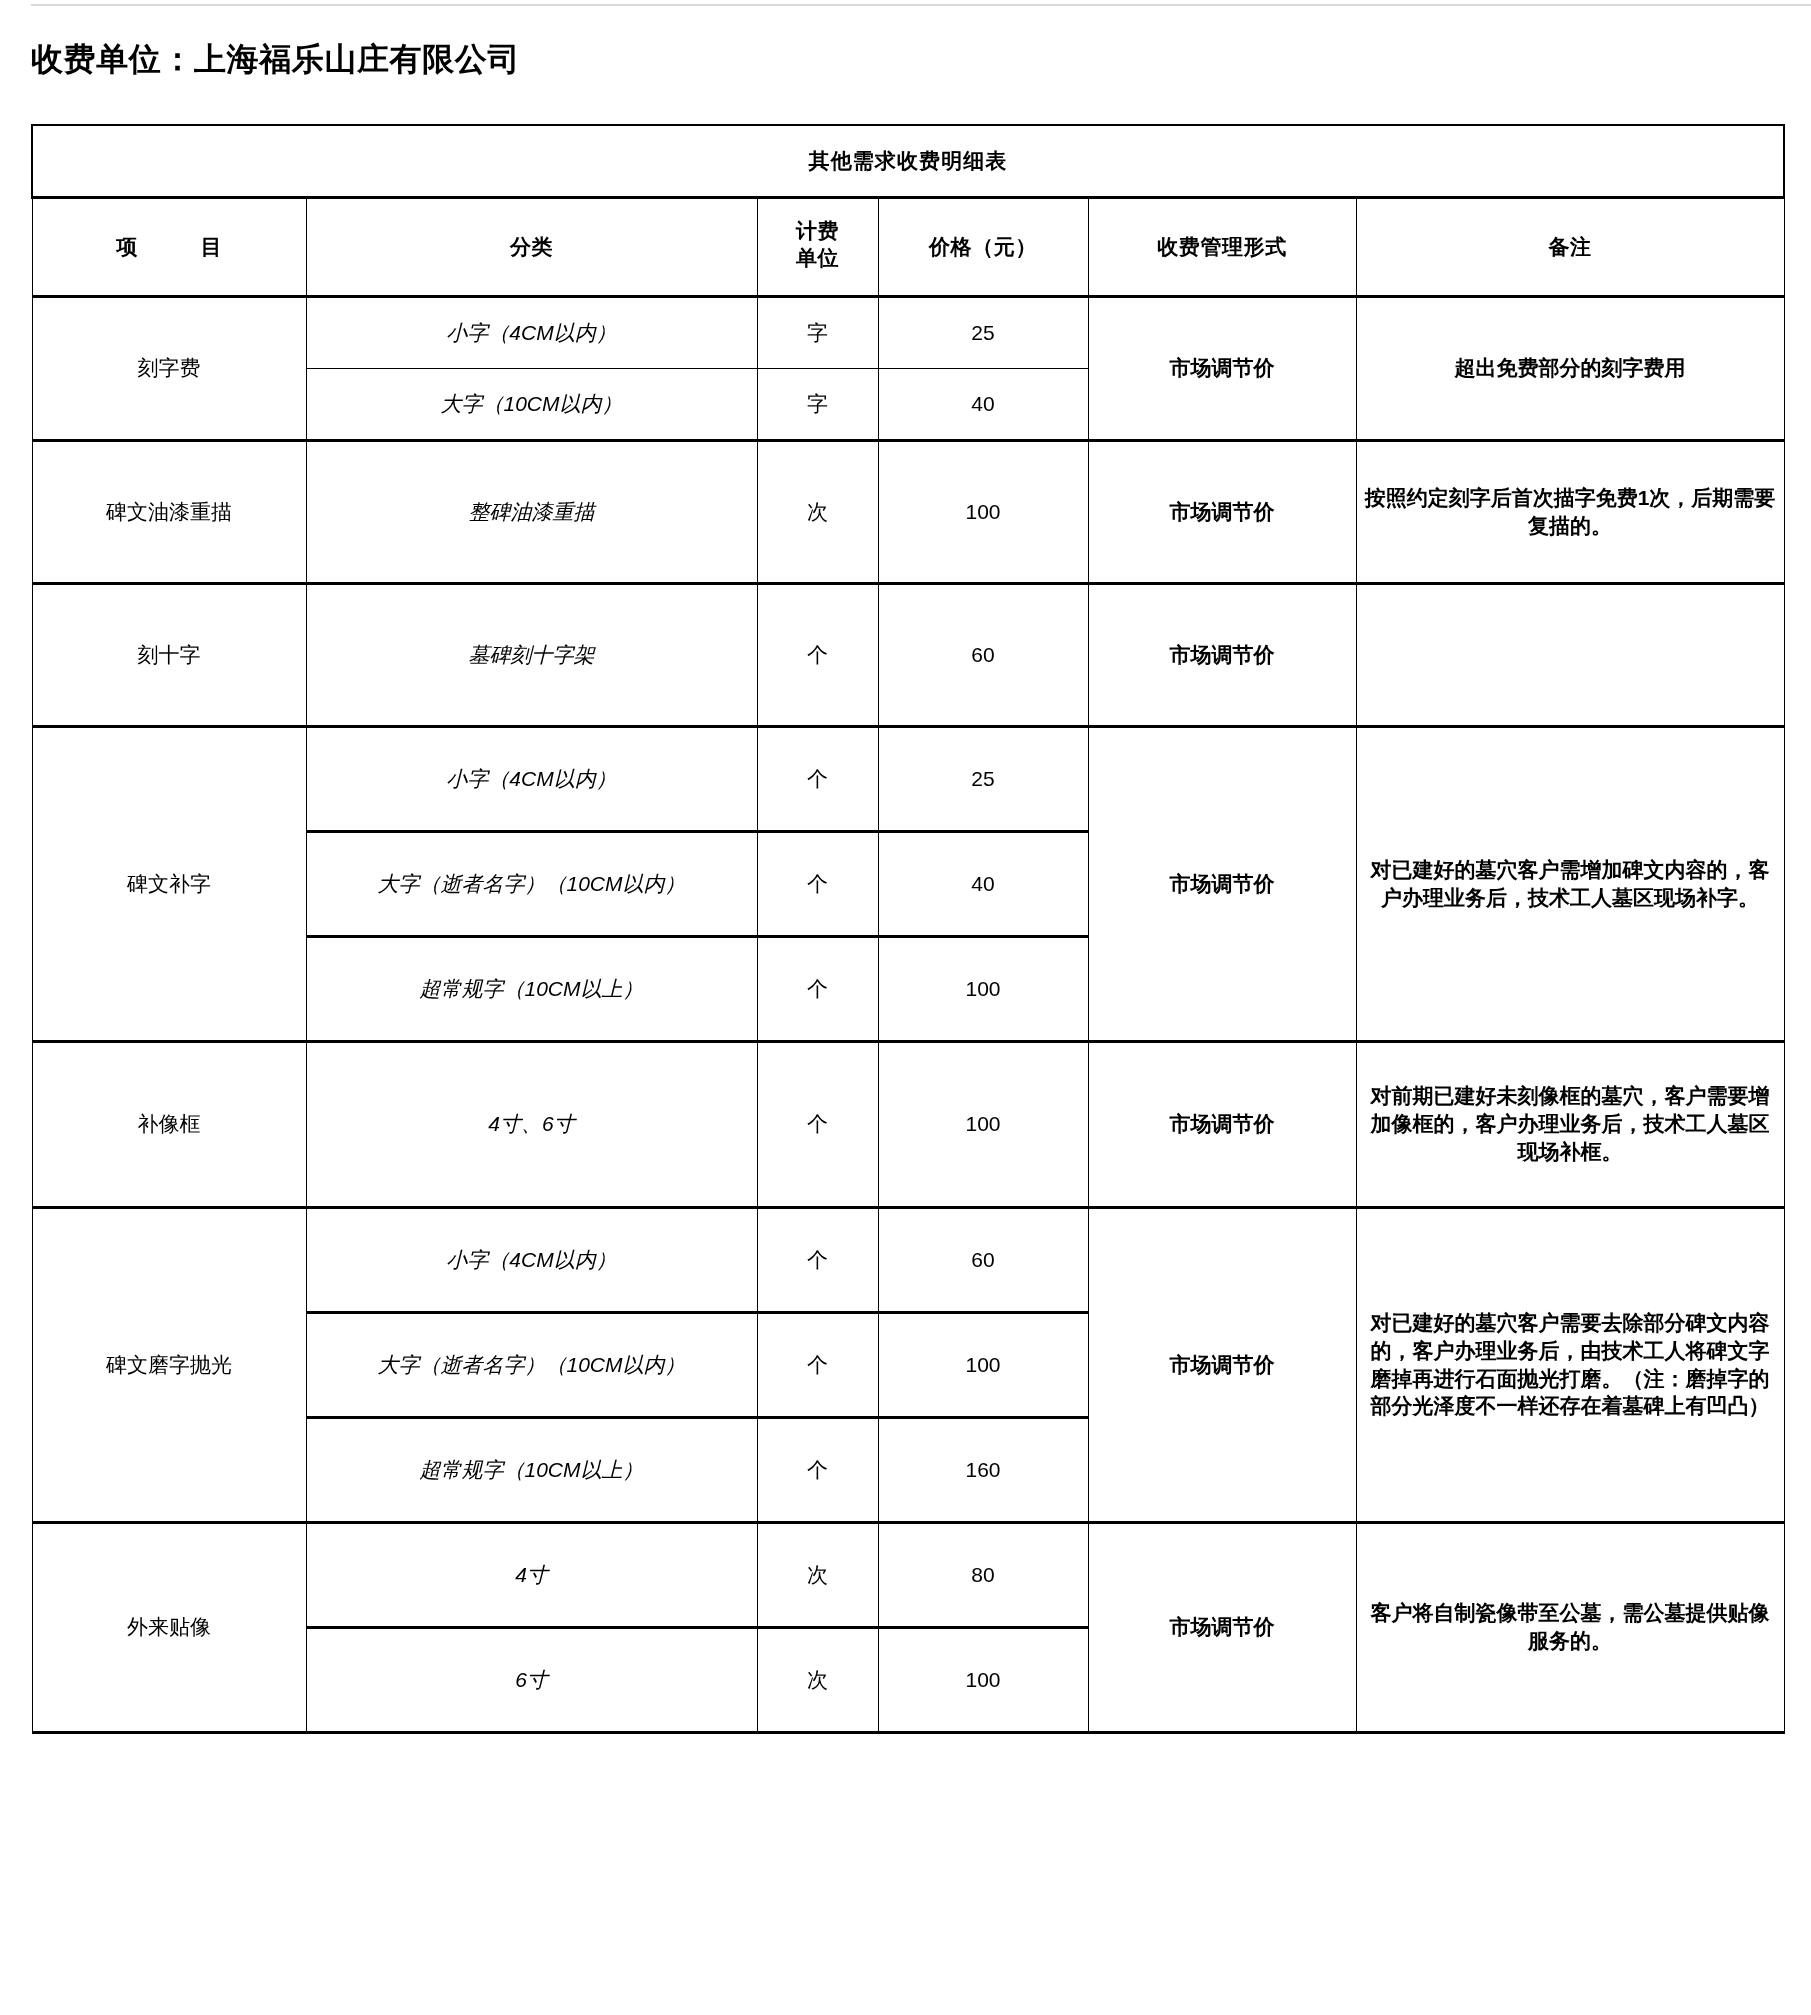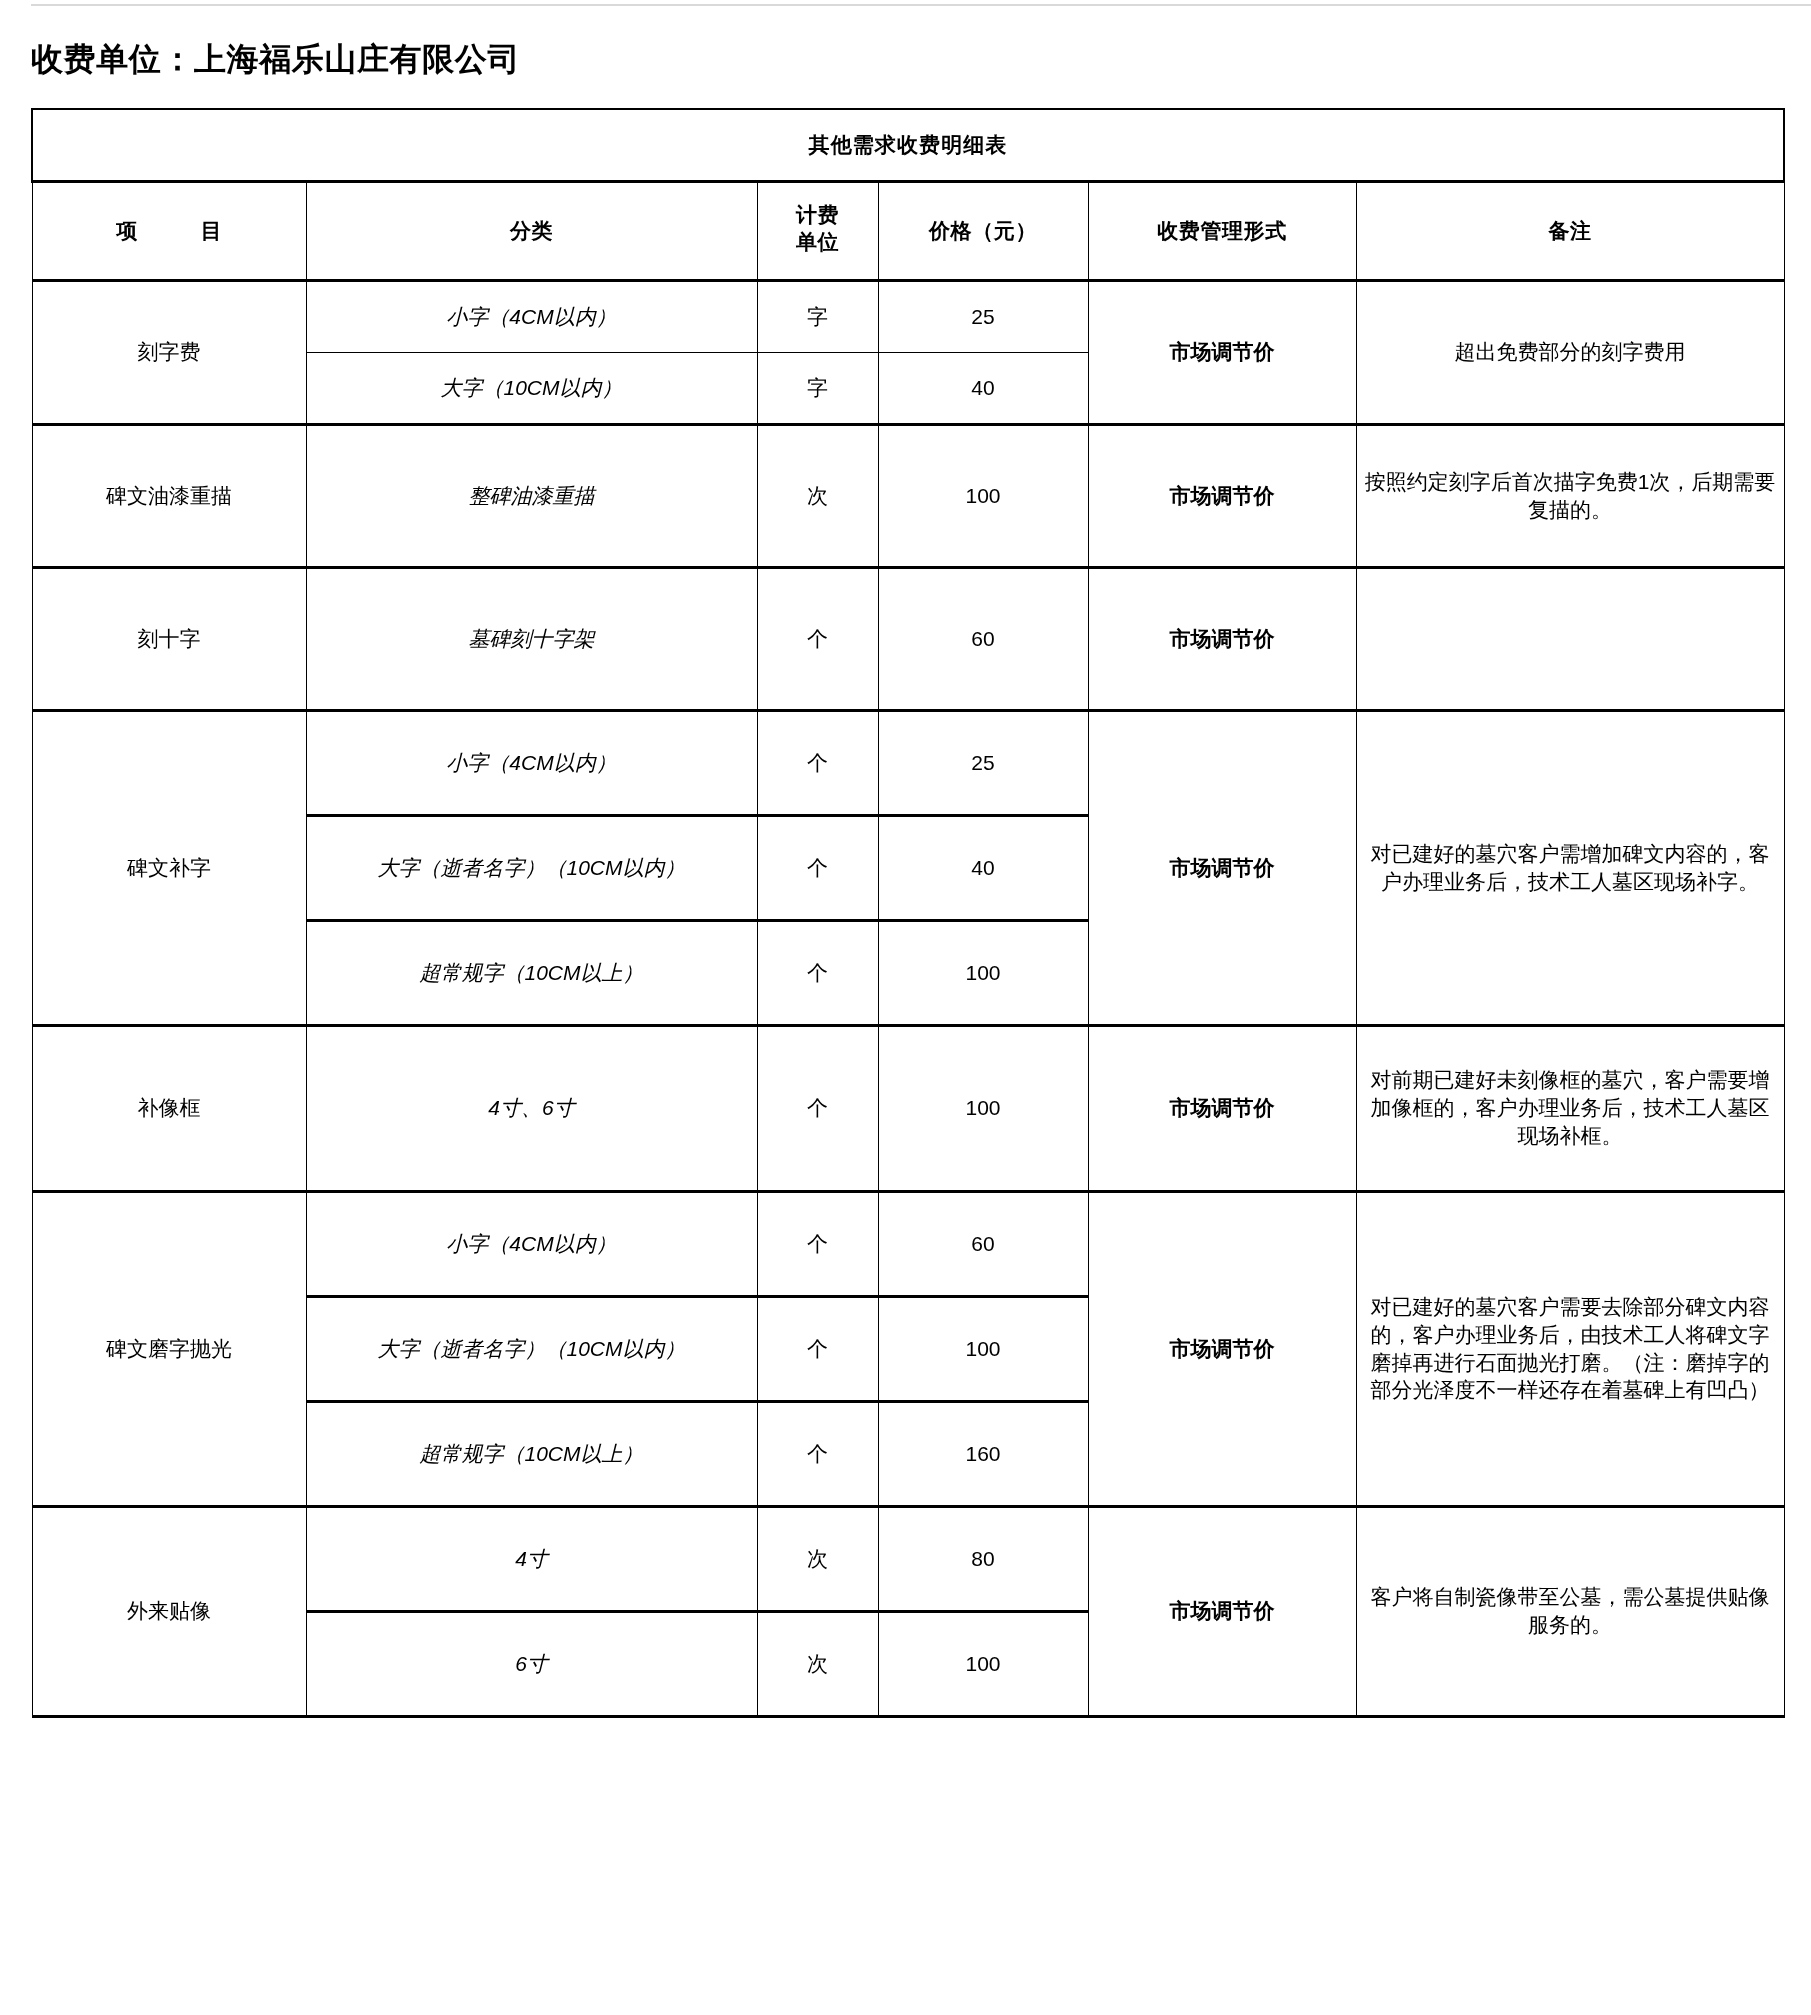--- a/index.html
+++ b/index.html
@@ -37,21 +37,21 @@
     width: 1744px;
     font-size: 32px;
     font-weight: bold;
     letter-spacing: 0.6px;
     line-height: 1.2;
     white-space: nowrap;
   }
   table.fee {
     position: absolute;
     left: 31px;
-    top: 108px;
+    top: 124px;
     width: 1751px;
     border-collapse: collapse;
     table-layout: fixed;
   }
   table.fee td {
     border: 1.1px solid #000000;
     vertical-align: middle;
     padding: 3.3px 5.5px;
     font-size: 21px;
     line-height: 1.32;
@@ -83,21 +83,21 @@
   .item-cell {
     font-size: 22px;
     font-weight: normal;
   }
   .cat-cell   { font-size: 21px; font-style: italic; }
   .unit-cell  { font-size: 21px; }
   .price-cell { font-size: 21px; }
   .mgmt-cell  { font-size: 21px; font-weight: bold; }
   .note-cell {
     font-size: 20.4px;
-    font-weight: normal;
+    font-weight: bold;
     text-align: left;
     line-height: 1.36;
     padding: 7.7px 8.8px;
     vertical-align: middle;
   }
   .spaced {
     letter-spacing: 0.34em;
     padding-left: 0.34em;
   }
   .rowh-sm  { height: 72px; }

